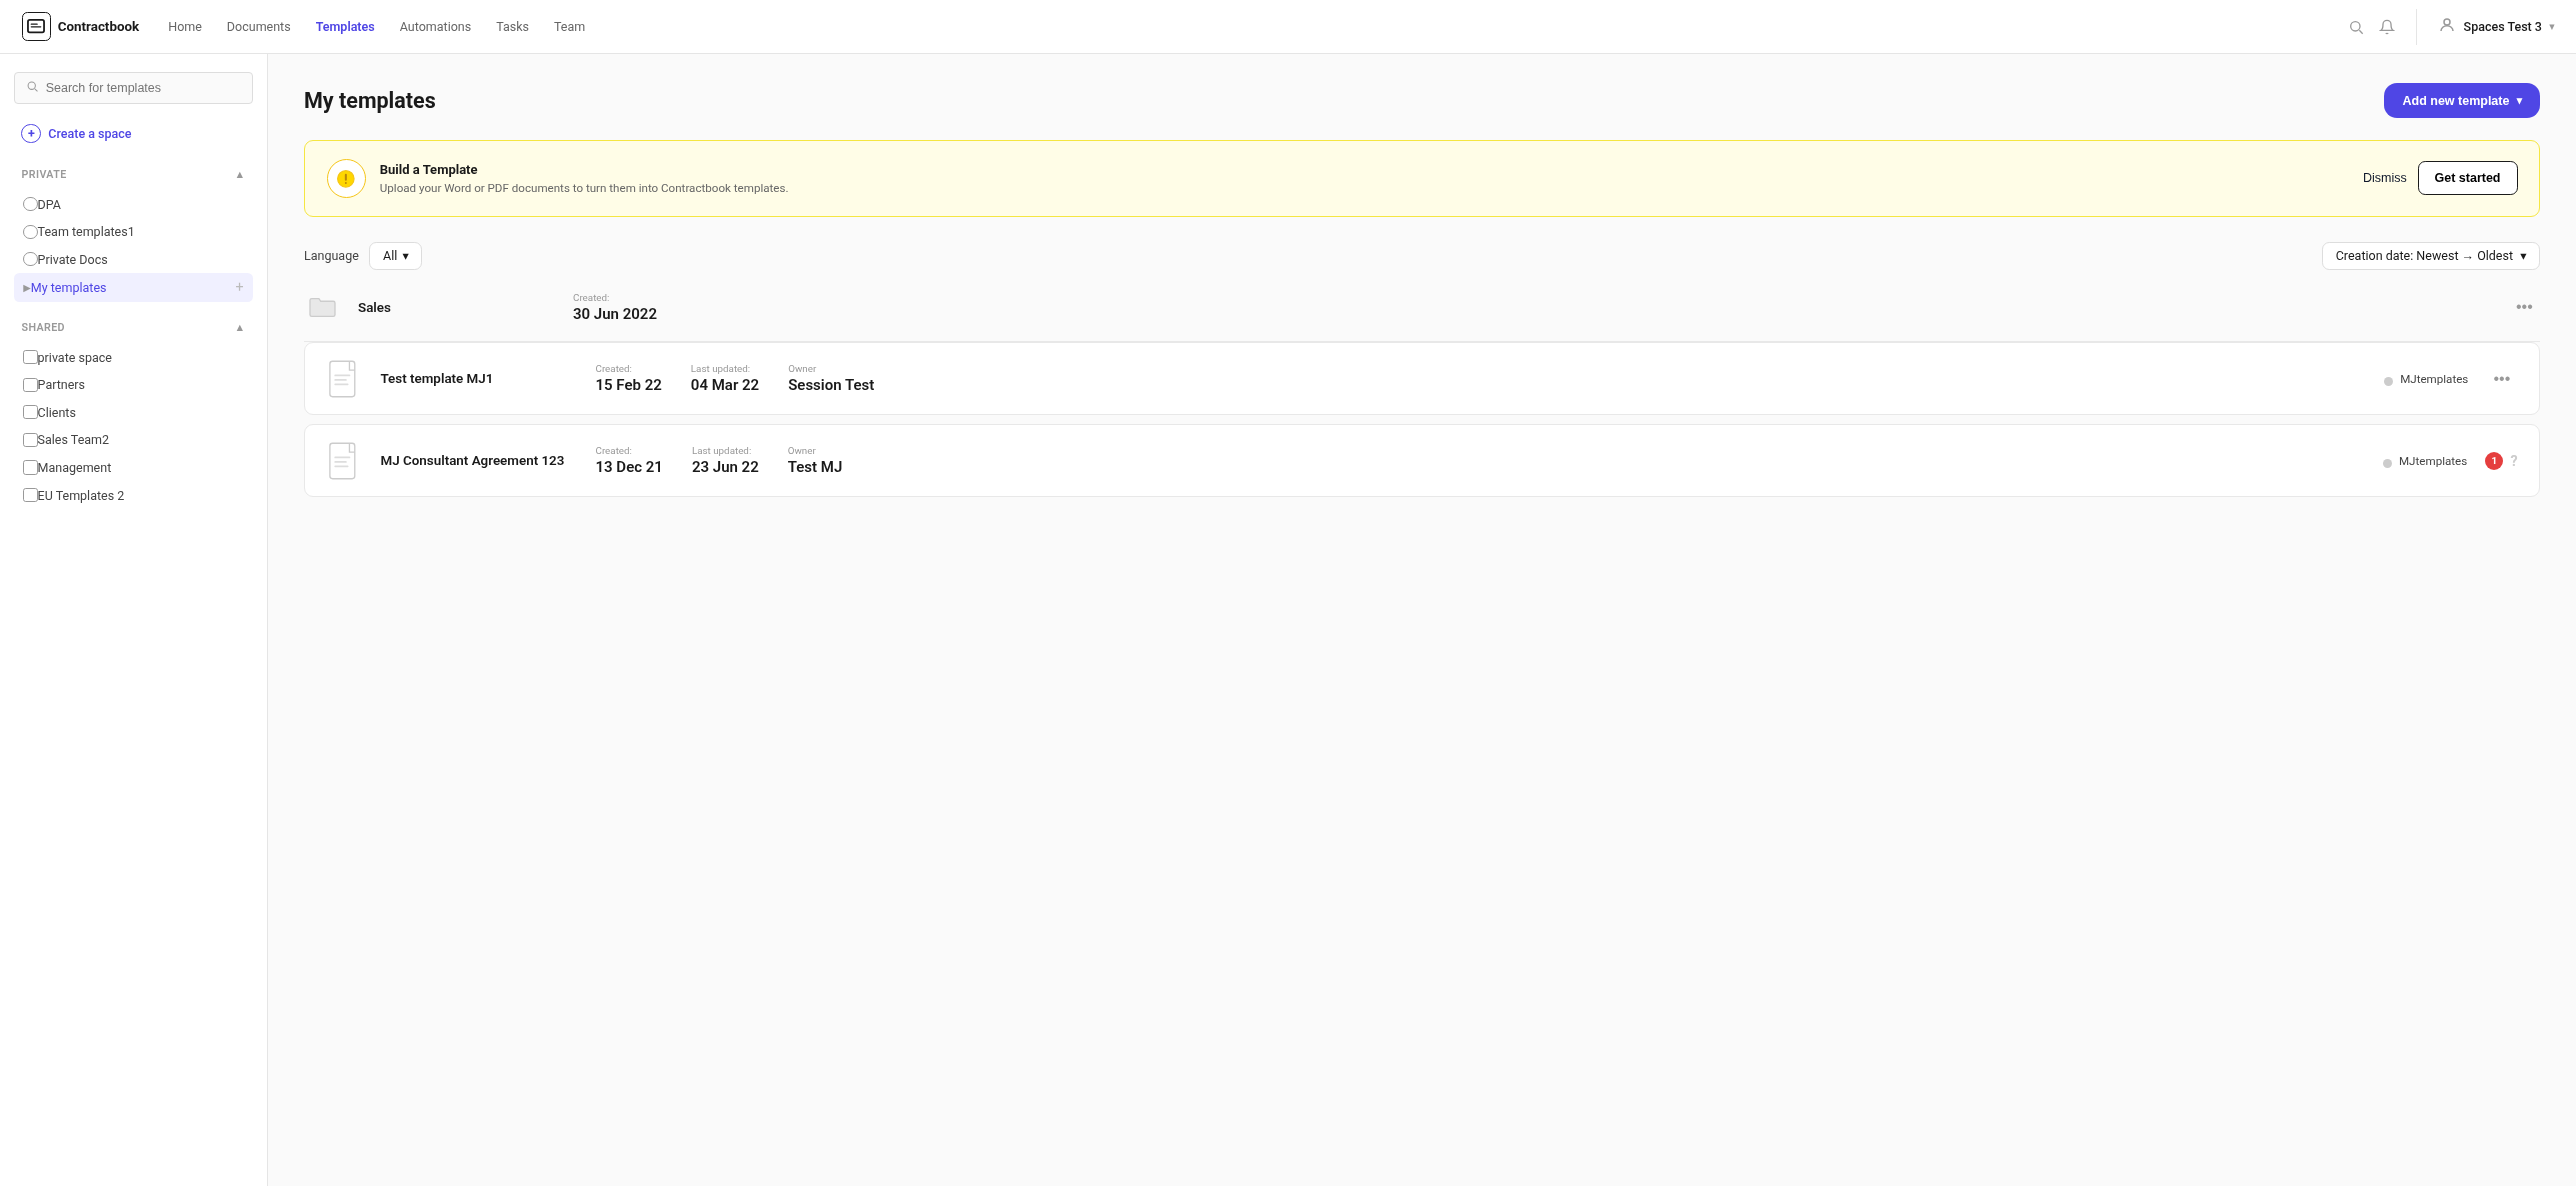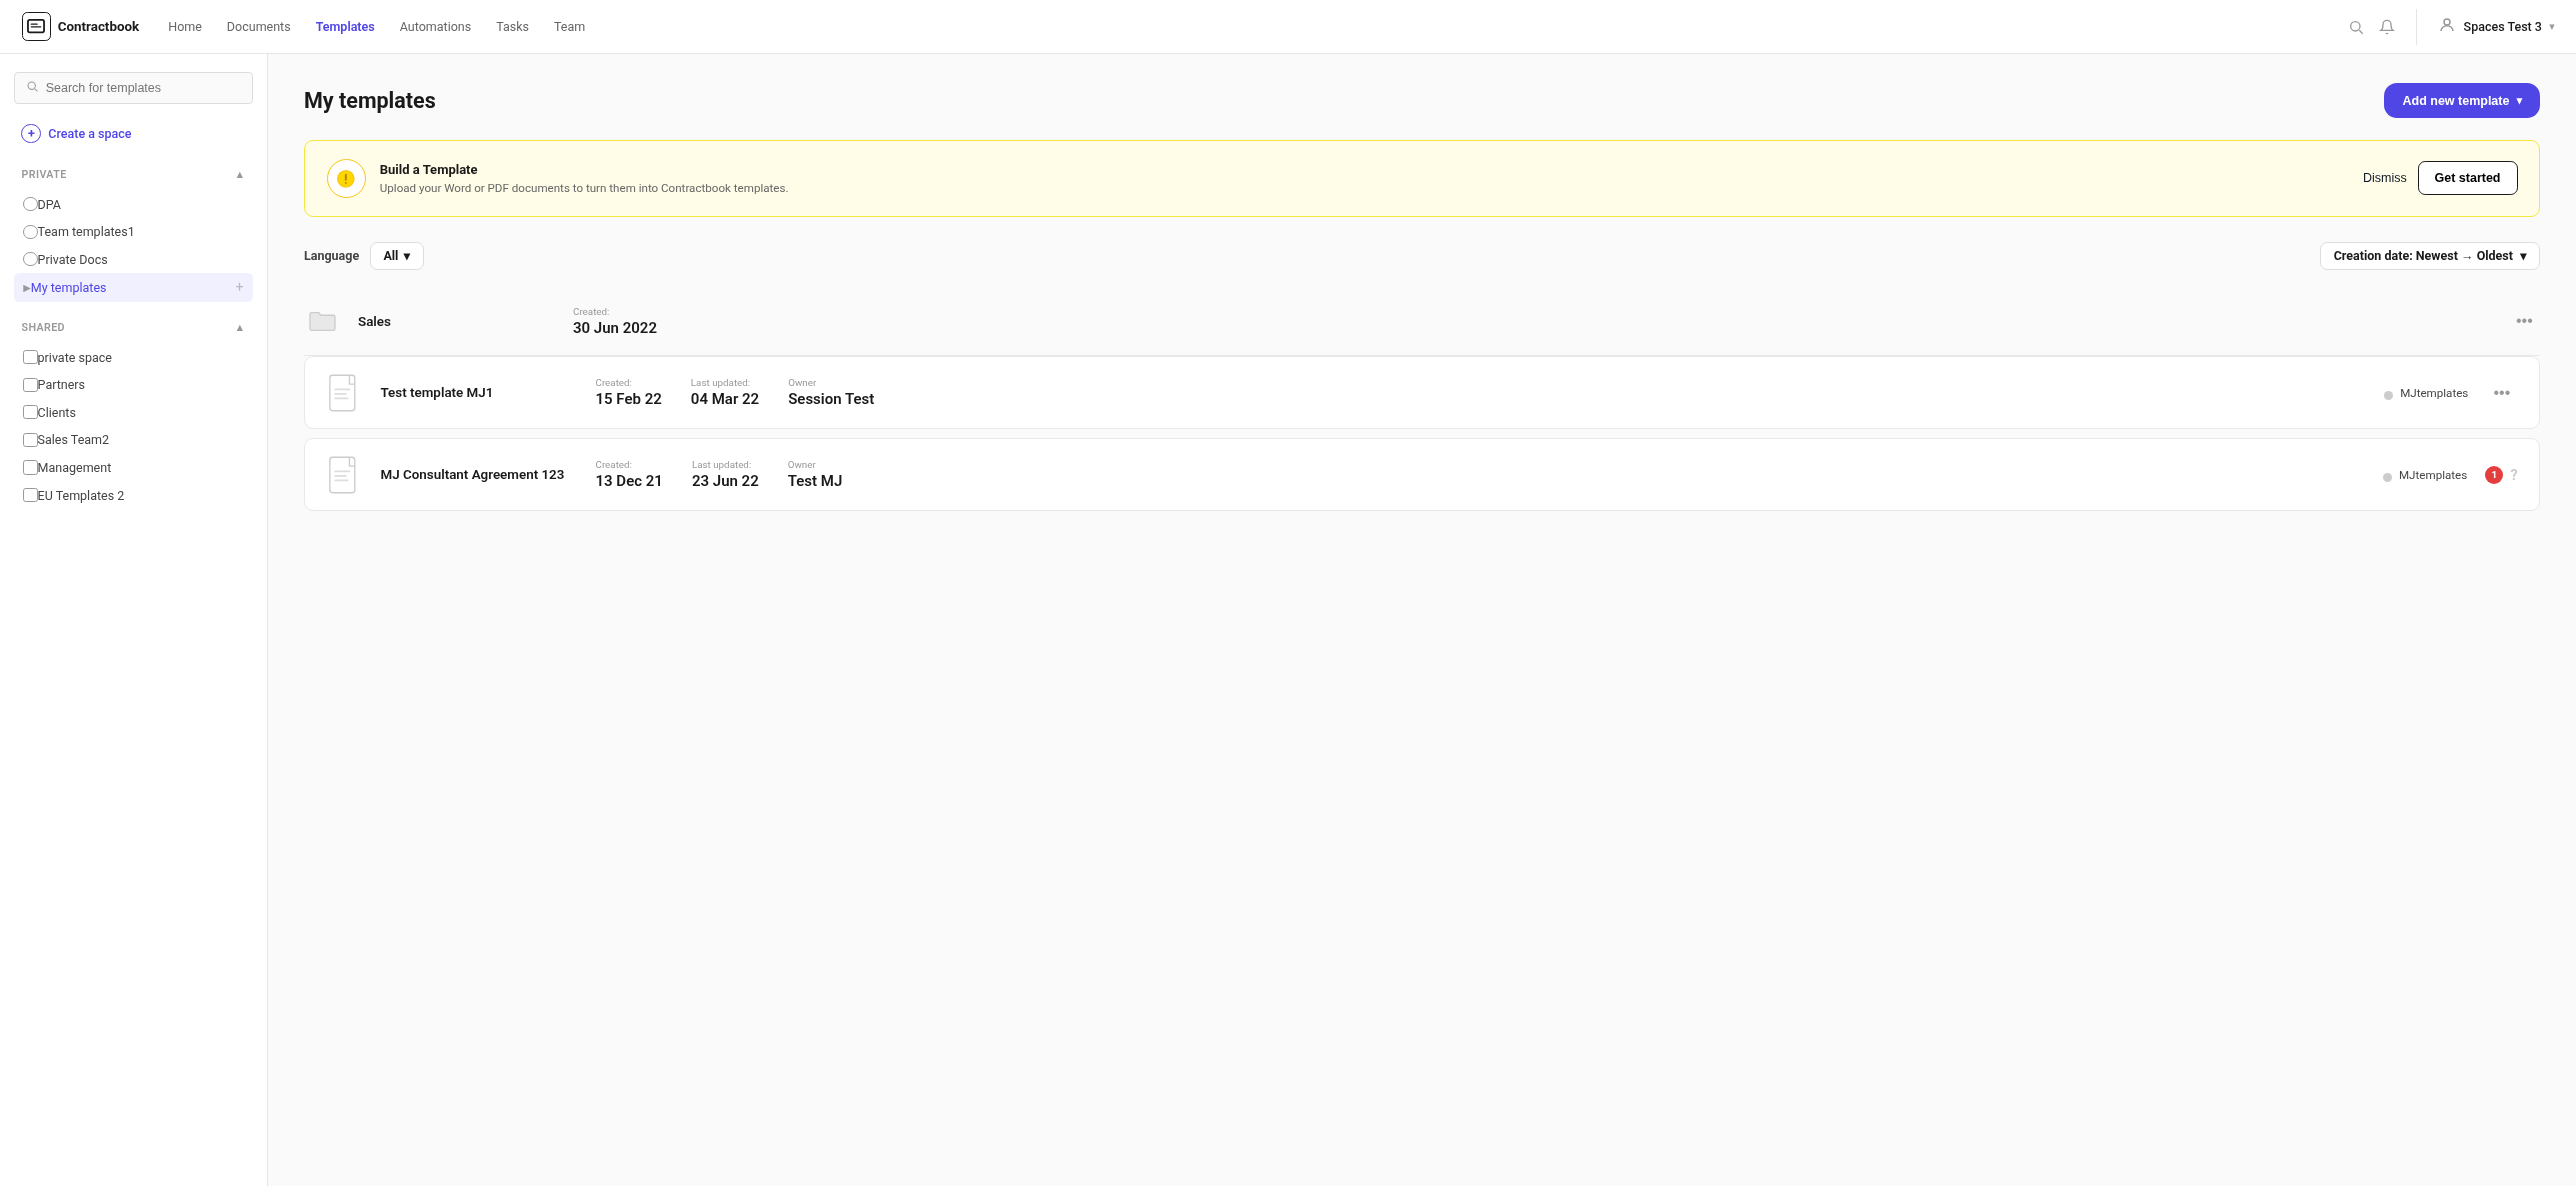--- a/index.html
+++ b/index.html
@@ -59,21 +59,21 @@
     .banner { background: #fffde7; border: 0.9px solid #f5e642; border-radius: 9px; padding: 18px 21.5px; display: flex; align-items: center; gap: 14.3px; margin-bottom: 25px; }
     .banner-icon { width: 39px; height: 39px; background: #fff; border: 1.8px solid #f5c518; border-radius: 50%; display: flex; align-items: center; justify-content: center; font-size: 18px; flex-shrink: 0; }
     .banner-content { flex: 1; }
     .banner-title { font-size: 13px; font-weight: 700; margin-bottom: 3.6px; }
     .banner-subtitle { font-size: 11.6px; color: #666; }
     .banner-actions { display: flex; align-items: center; gap: 10.7px; }
     .banner-dismiss { background: none; border: none; color: #0f172a; cursor: pointer; font-size: 12.5px; margin-left: 17px; }
     .banner-get-started { background: #fff; border: 1.3px solid #1a1a1a; border-radius: 7.2px; padding: 9px 16px; font-size: 12.5px; font-weight: 600; cursor: pointer; }
 
     
-    .filters-row { display: flex; align-items: center; justify-content: space-between; margin-bottom: 18px; font-weight: bold; }
+    .filters-row { display: flex; align-items: center; justify-content: space-between; margin-bottom: 4px; }
     .filters-left { display: flex; align-items: center; gap: 10.7px; }
     .filter-label { color: #444; font-size: 12.5px; }
     .filter-select { display: flex; align-items: center; gap: 5.4px; border: 1.3px solid #ddd; border-radius: 7.2px; padding: 5.4px 12.5px; font-size: 12.5px; cursor: pointer; background: #fff; }
     .sort-select { display: flex; align-items: center; gap: 7.2px; border: 1.3px solid #ddd; border-radius: 7.2px; padding: 5.4px 12.5px; font-size: 12.5px; cursor: pointer; background: #fff; }
 
     
     .template-row { background: #fff; border: 0.9px solid #e8e8e8; border-radius: 9px; padding: 16px 21.5px; display: flex; align-items: center; gap: 18px; margin-bottom: 9px; }
     .template-row-icon { width: 36px; height: 39px; display: flex; align-items: center; justify-content: center; flex-shrink: 0; }
 
     .template-name { font-size: 13.4px; font-weight: 600; flex: 0 0 197px; }

